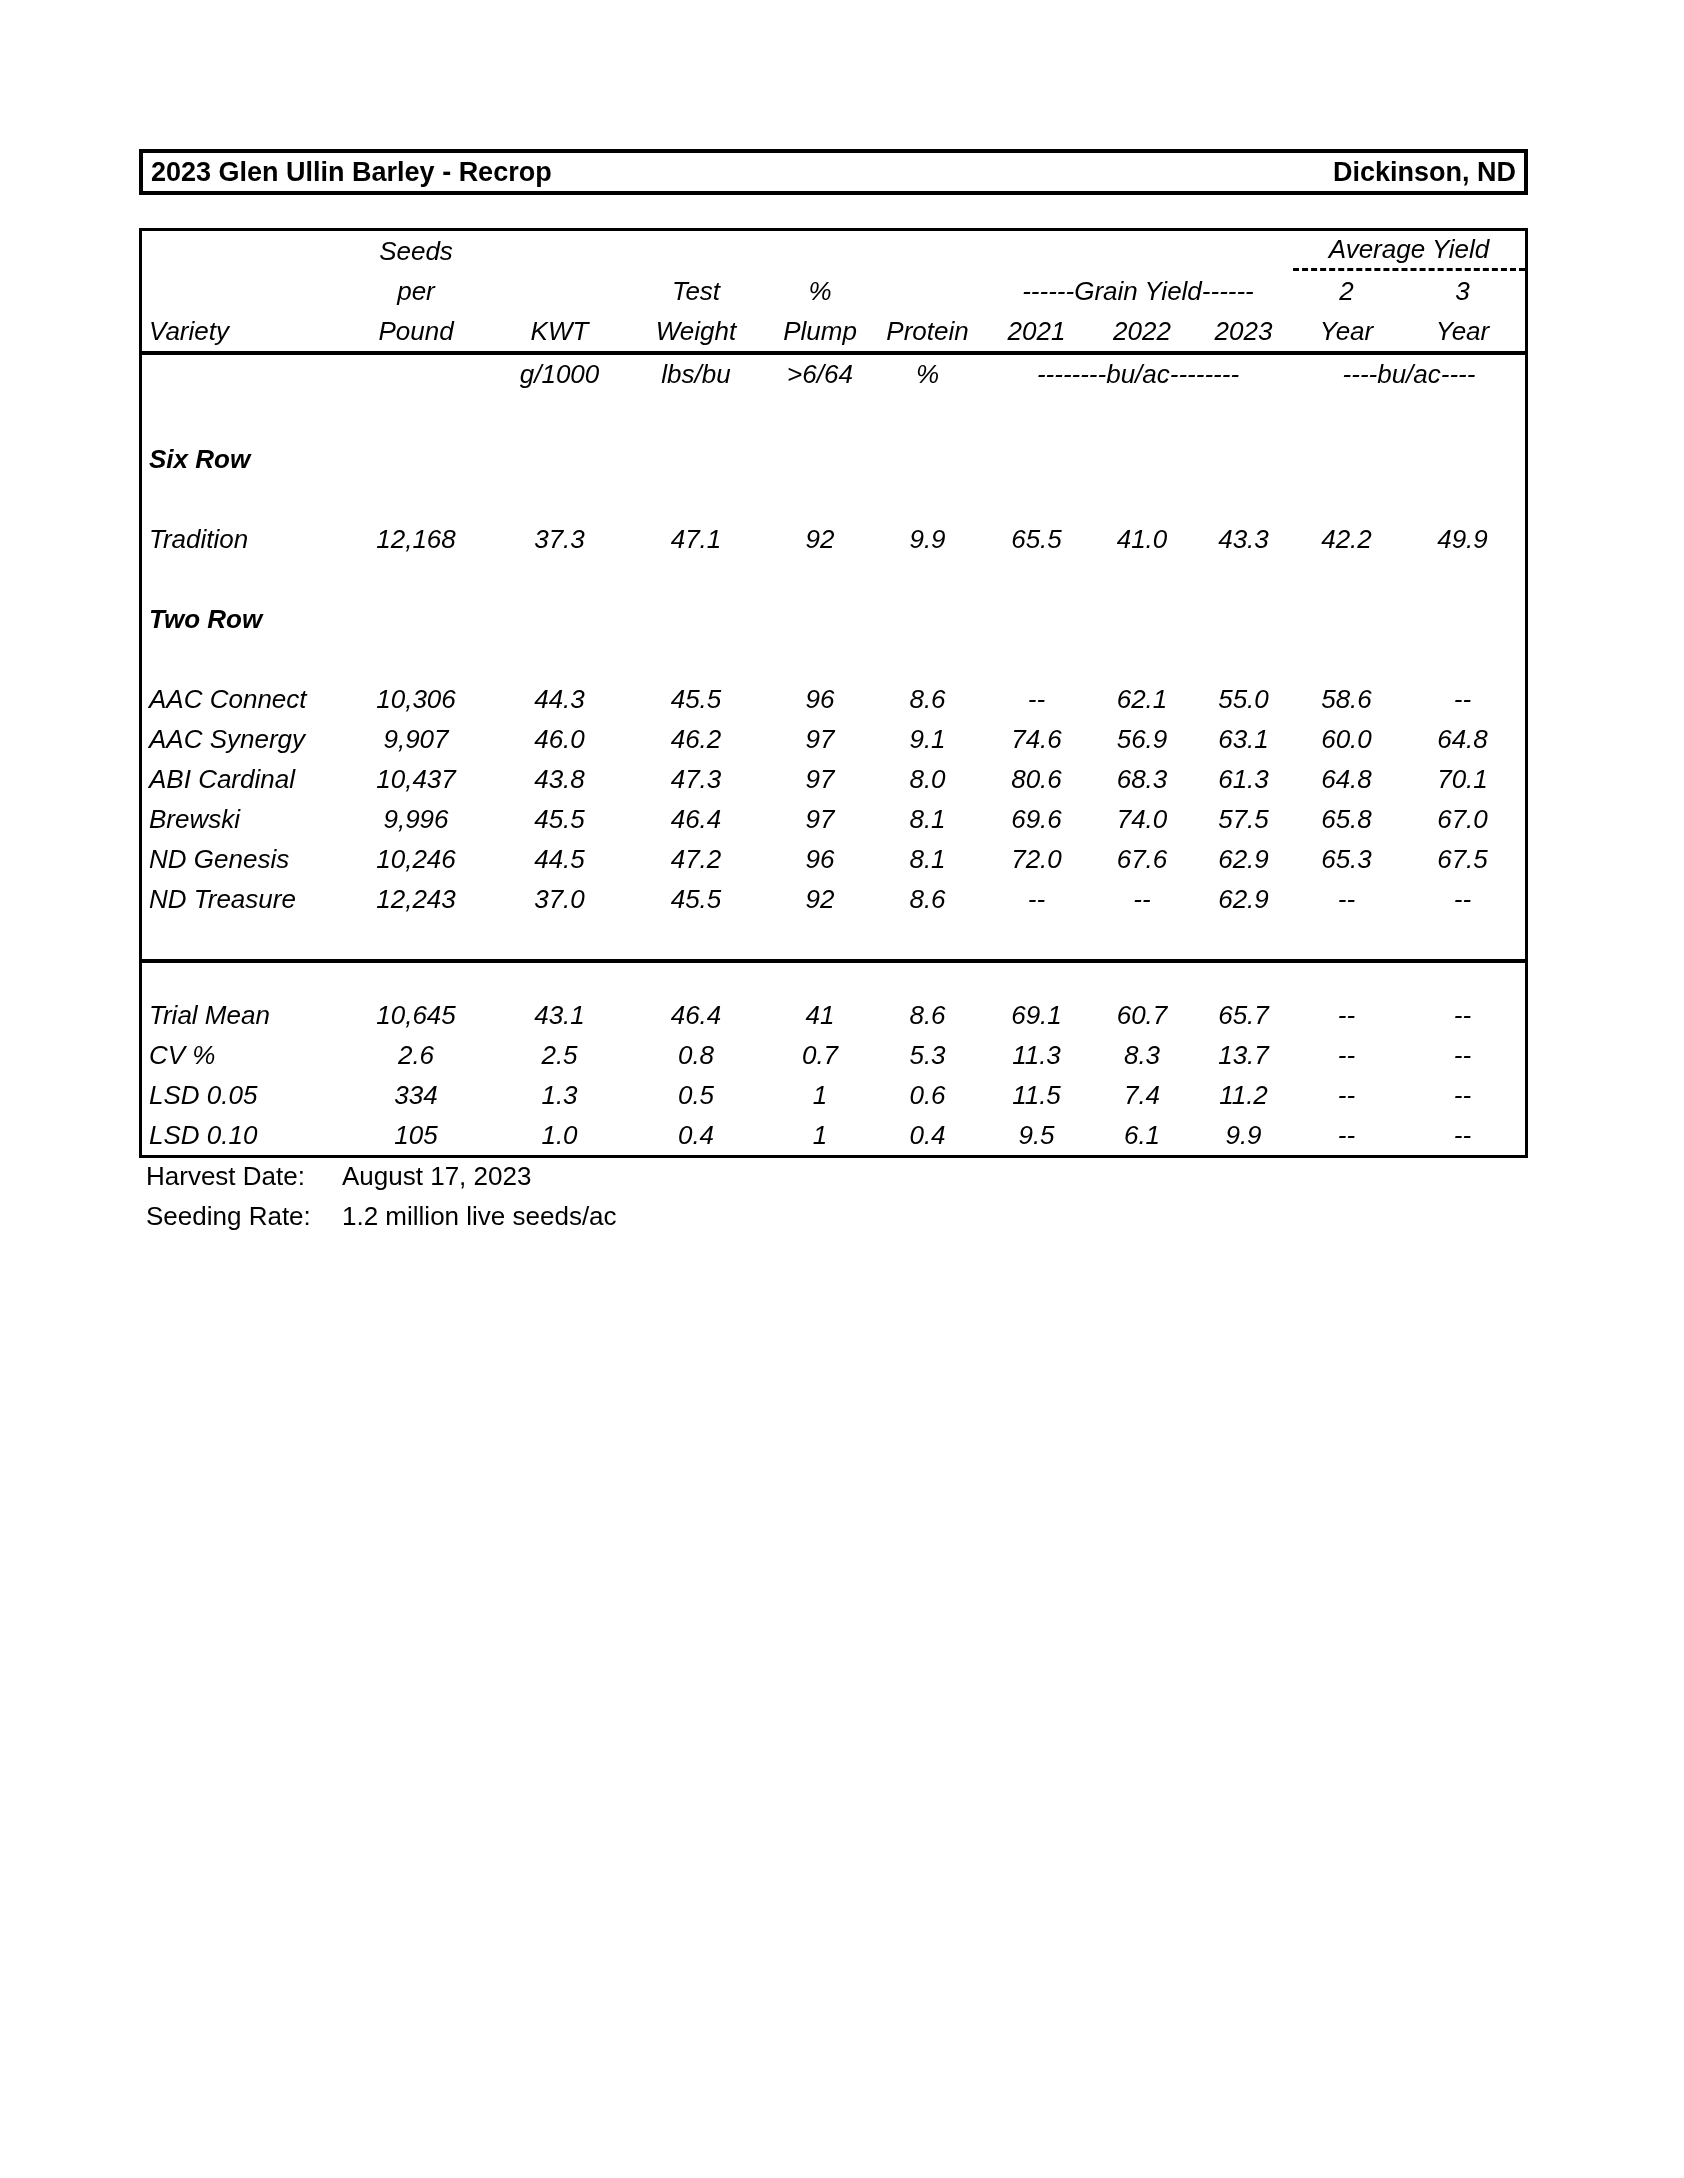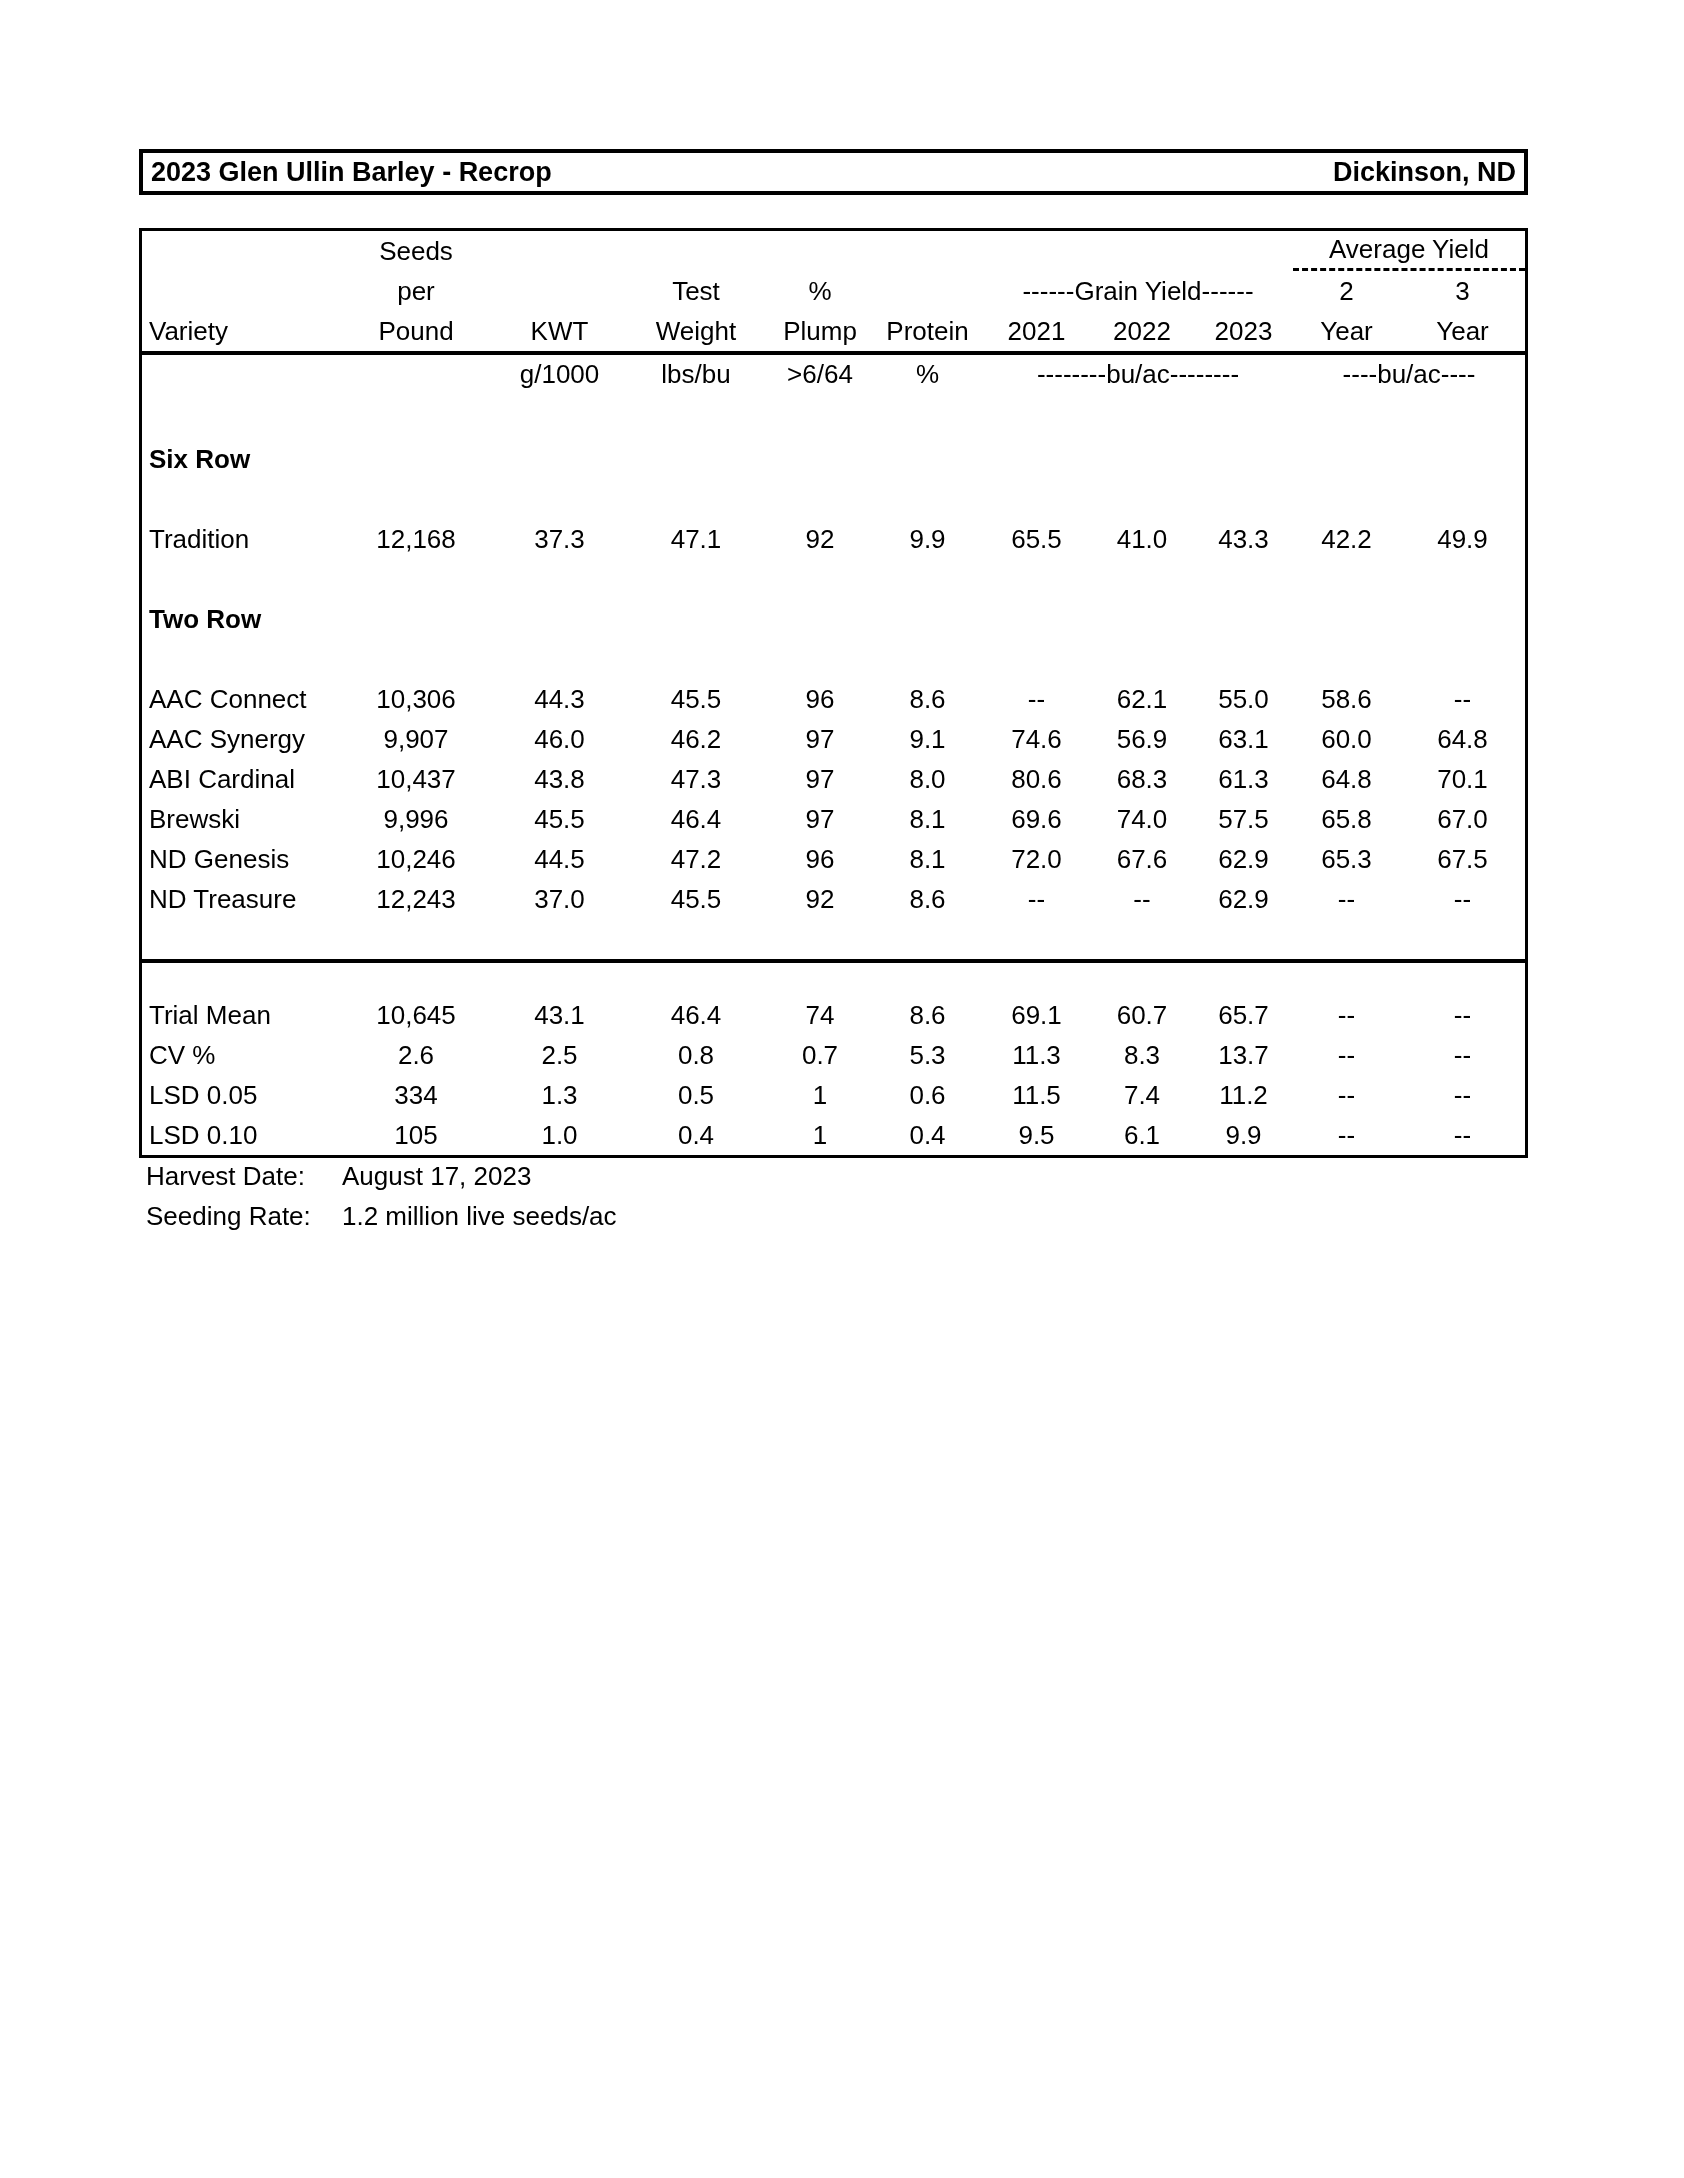--- a/index.html
+++ b/index.html
@@ -20,21 +20,21 @@
   }
   
   .table-box{
     position:absolute;left:139px;top:228px;width:1389px;
     box-sizing:border-box;border:3px solid #000;
     background:#fff;
   }
   .grid-row{
     display:grid;
     grid-template-columns:195px 158px 129px 144px 104px 111px 107px 104px 99px 107px auto;
-    height:40px;font-size:26px;line-height:40px;white-space:nowrap;
+    height:40px;font-size:26px;line-height:40px;white-space:nowrap;font-style:italic;
   }
   .cell{text-align:center;overflow:visible;}
   .cell.c1{text-align:left;padding-left:7px;}
   .sp7{grid-column:span 7;}
   .sp3{grid-column:span 3;}
   .sp2{grid-column:span 2;}
   .avg-head{
     border-bottom:3px dashed #000;
     line-height:37px;
   }
@@ -237,21 +237,21 @@
           <div class="cell">--</div>
         </div>
         <div class="sp40"></div>
         <div class="rule"></div>
         <div class="sp32"></div>
         <div class="grid-row">
           <div class="cell c1">Trial Mean</div>
           <div class="cell">10,645</div>
           <div class="cell">43.1</div>
           <div class="cell">46.4</div>
-          <div class="cell">74</div>
+          <div class="cell">41</div>
           <div class="cell">8.6</div>
           <div class="cell">69.1</div>
           <div class="cell">60.7</div>
           <div class="cell">65.7</div>
           <div class="cell">--</div>
           <div class="cell">--</div>
         </div>
         <div class="grid-row">
           <div class="cell c1">CV %</div>
           <div class="cell">2.6</div>

